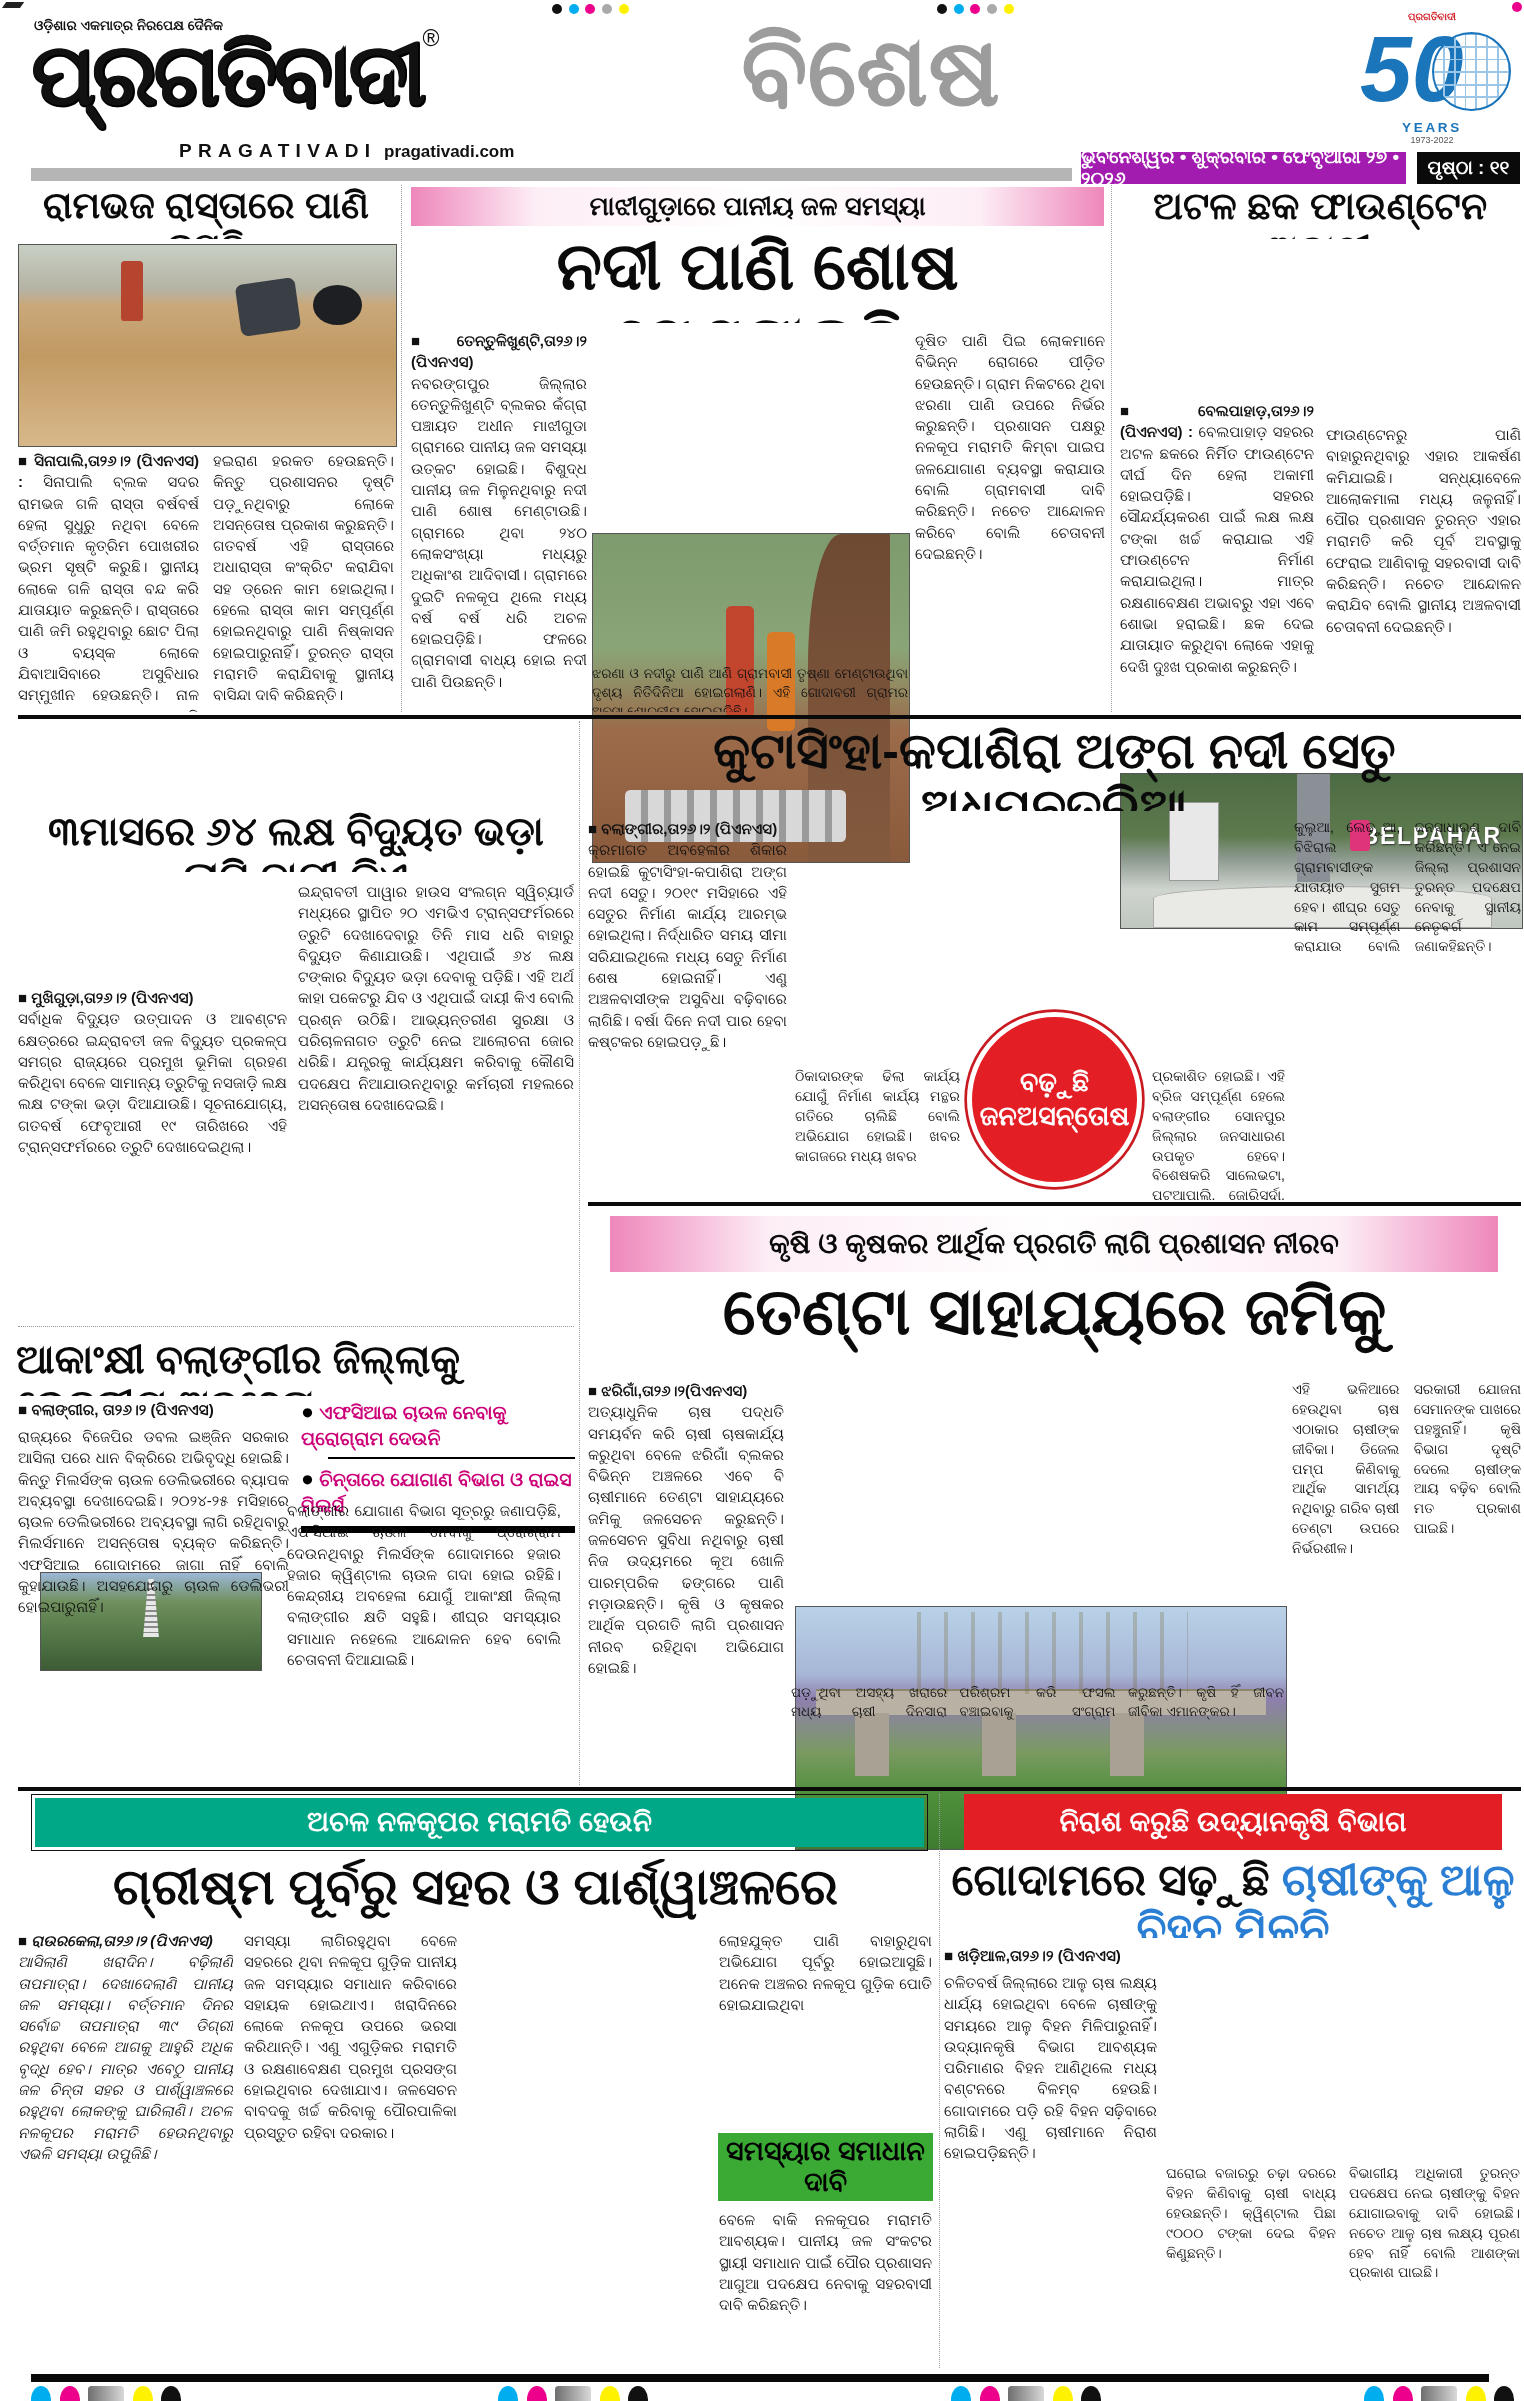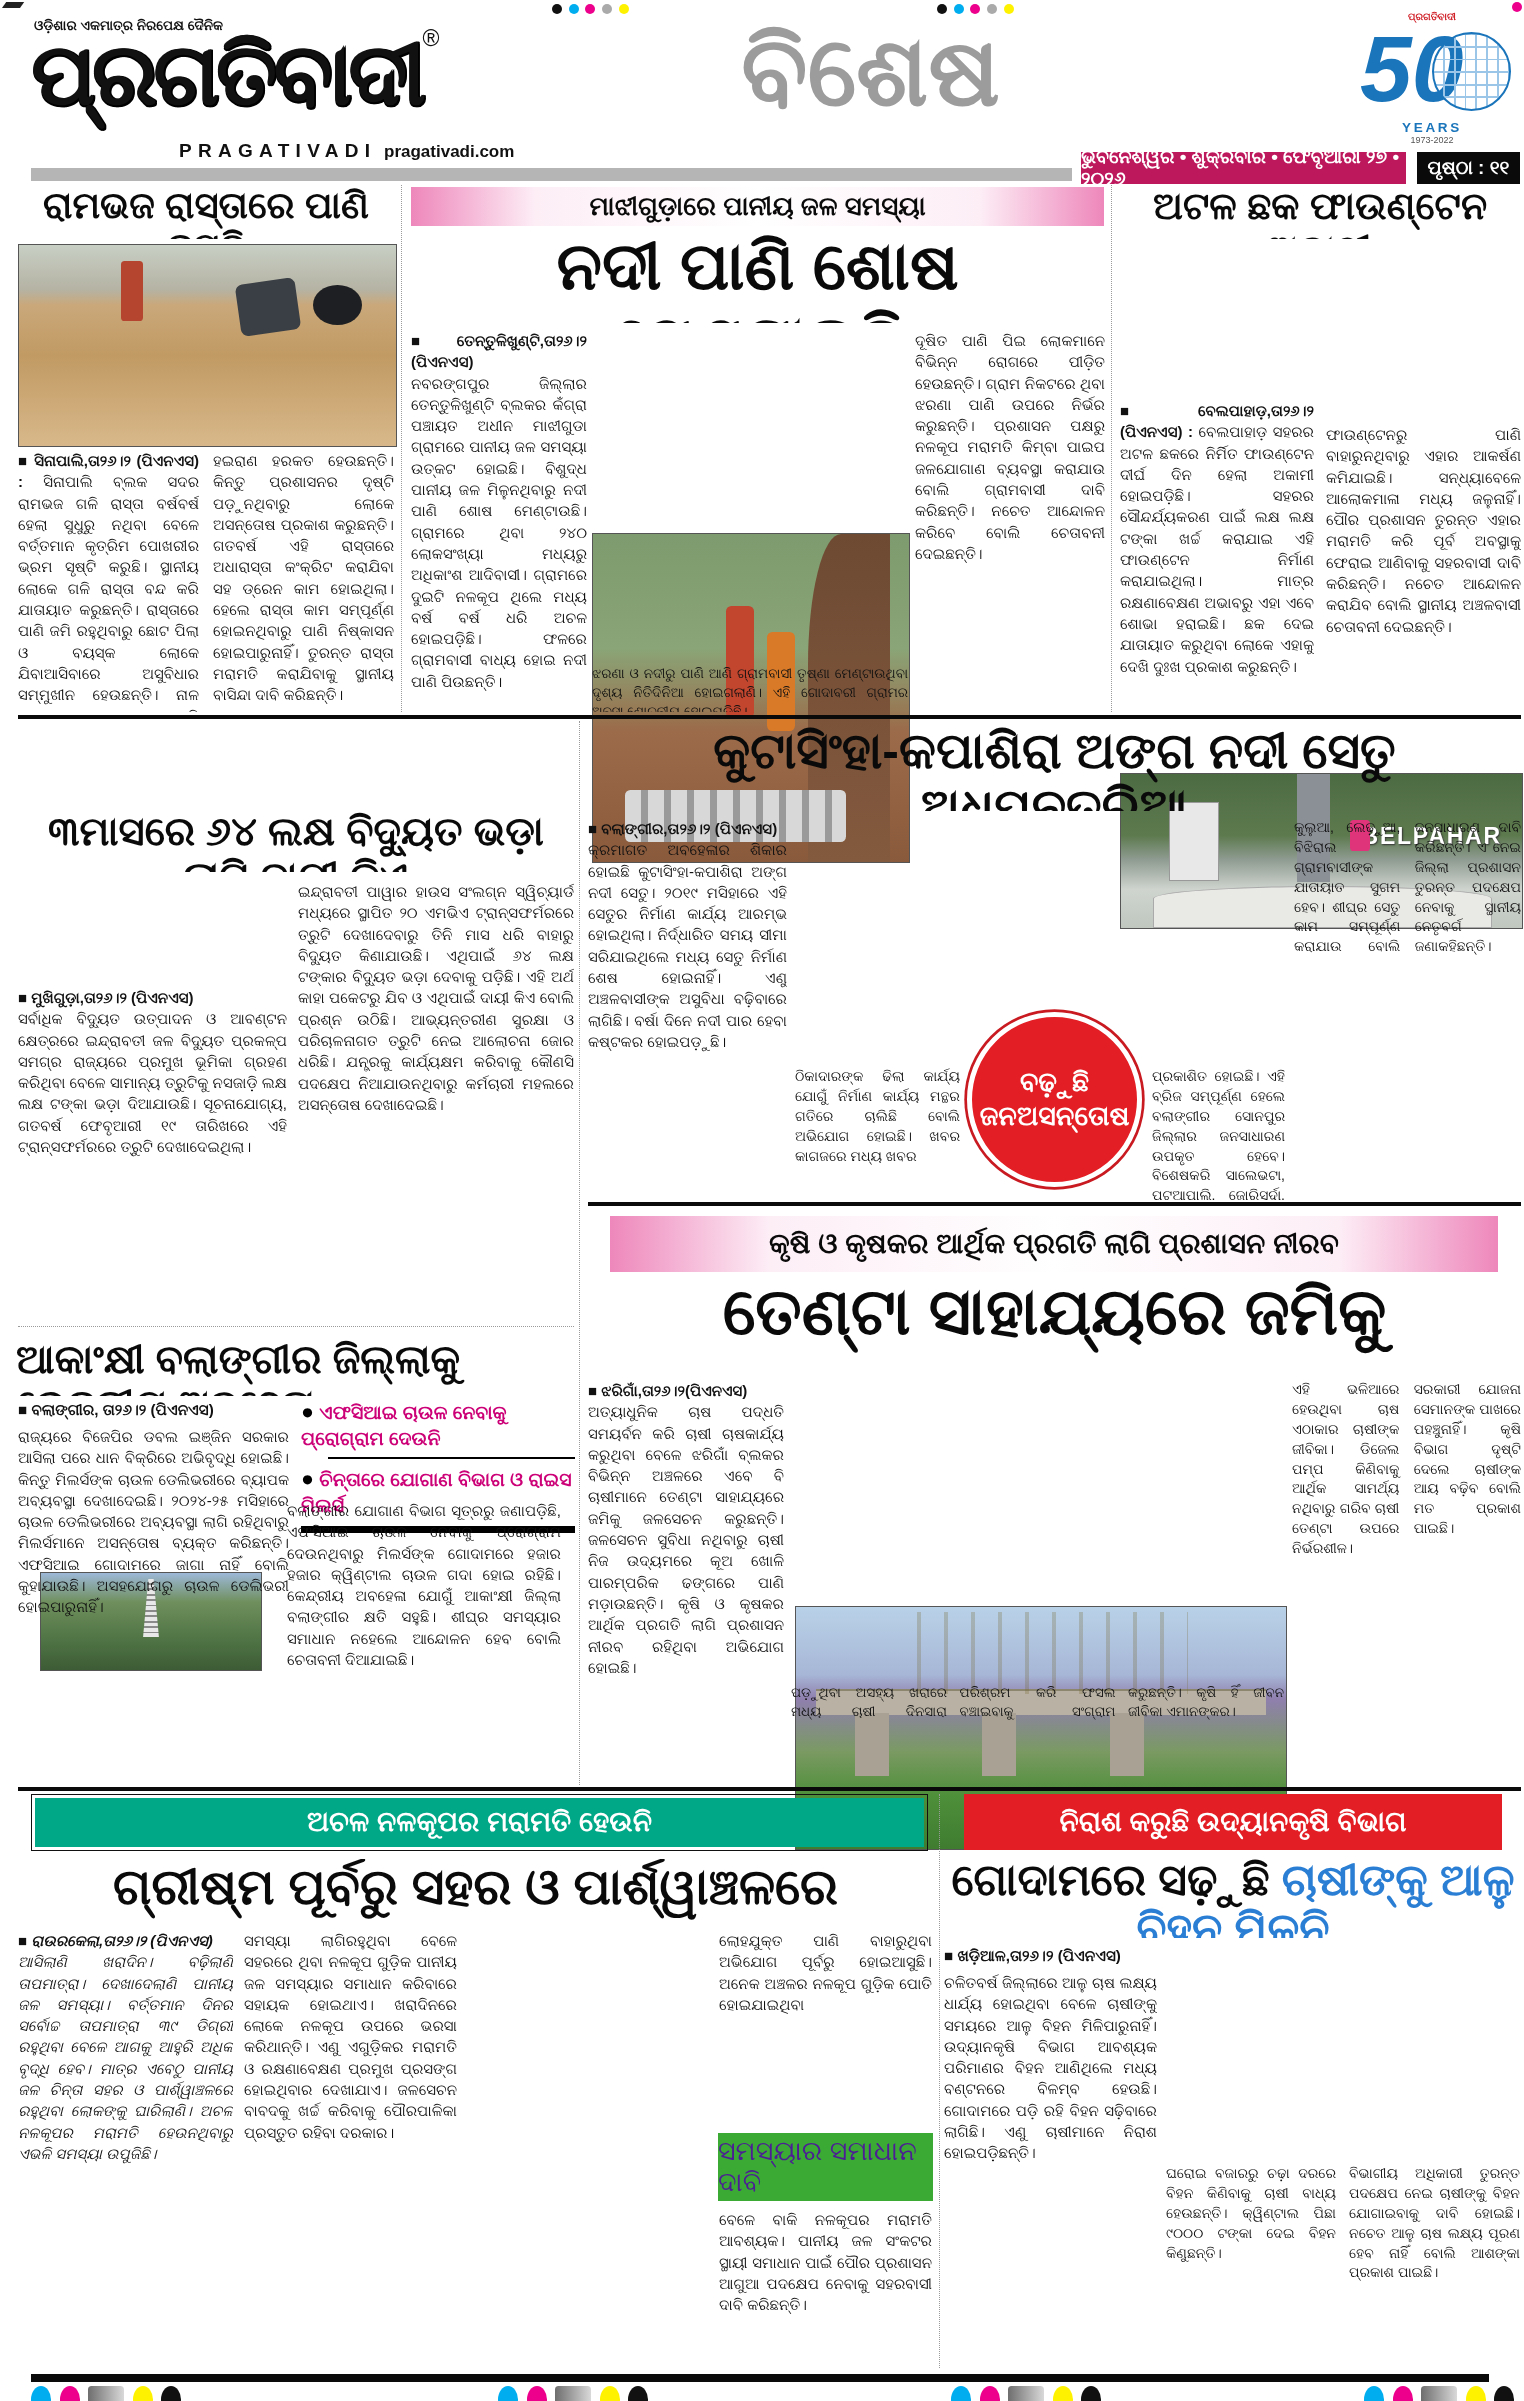--- a/index.html
+++ b/index.html
@@ -15,21 +15,21 @@
   .photo{border:0.9px solid #555;overflow:hidden;position:relative;}
   .vsep{border-left:1.8px dotted #9a9a9a;width:0;}
   .hrule{background:#0a0a0a;}
   .dotline{border-top:1.8px dotted #9a9a9a;height:0;}
   .regdot{width:20px;height:27px;border-radius:50%;display:inline-block;margin-right:4.5px;vertical-align:middle;}
   .reggroup{white-space:nowrap;}
   .tinydot{width:10px;height:10px;border-radius:50%;display:inline-block;margin-right:2.7px;}
   .badge{border-radius:50%;background:#e31e24;border:5.4px solid #fff;box-shadow:0 0 0 2.7px #c81a20;
          display:flex;flex-direction:column;align-items:center;justify-content:center;
          color:#fff;font-weight:bold;text-align:center;line-height:1.25;}
-  .greenbox{background:#3aaa35;color:#4c1d95;font-weight:normal;display:flex;align-items:center;justify-content:center;}
+  .greenbox{background:#3aaa35;color:#000000;font-weight:bold;display:flex;align-items:center;justify-content:center;text-align:center;}
   .bullet-line{color:#cc0077;font-weight:bold;font-size:19px;line-height:1.3;}
   .bullet-line .dot{color:#000;font-size:21.5px;}
   .pinkbar{background:linear-gradient(90deg,#ee87bb 0%,#fdeef6 18%,#ffffff 50%,#fdeef6 82%,#ee87bb 100%);}
 </style>
 </head>
 <body>
 
 <div id="page">
 
   <div class="abs" style="left:3.6px;top:1.8px;width:18px;height:6.3px;background:#222;transform:skewX(-35deg);"></div>
@@ -64,21 +64,21 @@
       <span style="position:absolute;left:16px;top:-7.2px;font-size:93px;font-weight:900;font-style:italic;color:#1b75bb;">50</span>
       <span style="position:absolute;right:9px;top:9px;width:75px;height:75px;border:2.7px solid #1b75bb;border-radius:50%;background:
         repeating-linear-gradient(90deg,transparent 0 9px,#9cc6e8 9px 10.8px),
         repeating-linear-gradient(0deg,transparent 0 10.8px,#9cc6e8 10.8px 12.6px);"></span>
     </div>
     <div style="font-size:13.5px;font-weight:bold;color:#1b75bb;letter-spacing:2.7px;">YEARS</div>
     <div style="font-size:9px;color:#555;">1973-2022</div>
   </div>
 
   <div class="abs" style="left:31px;top:168px;width:1041px;height:12.6px;background:#b5b5b5;"></div>
-  <div class="abs kicker" style="left:1081px;top:152px;width:325px;height:32px;background:#be185d;color:#fff;font-size:19px;">ଭୁବନେଶ୍ୱର • ଶୁକ୍ରବାର • ଫେବୃଆରୀ ୨୭ • ୨୦୨୬</div>
+  <div class="abs kicker" style="left:1081px;top:152px;width:325px;height:32px;background:#a21caf;color:#fff;font-size:19px;">ଭୁବନେଶ୍ୱର • ଶୁକ୍ରବାର • ଫେବୃଆରୀ ୨୭ • ୨୦୨୬</div>
   <div class="abs kicker" style="left:1417px;top:152px;width:103px;height:32px;background:#0a0a0a;color:#fff;font-size:19px;">ପୃଷ୍ଠା : ୧୧</div>
 
   <div class="abs vsep" style="left:401px;top:185px;height:527px;"></div>
   <div class="abs vsep" style="left:1111px;top:185px;height:527px;"></div>
 
   <div class="abs hl" style="left:16px;top:185px;width:380px;height:54px;font-size:37px;">ରାମଭଜ ରାସ୍ତାରେ ପାଣି ଜମୁଛି</div>
   <div class="abs photo" style="left:18px;top:244px;width:377px;height:201px;background:linear-gradient(180deg,#c8cfc4 0%,#b5b3a4 22%,#caa87a 30%,#c19a63 55%,#d8b88a 100%);">
     <div style="position:absolute;left:58%;top:18%;width:16%;height:26%;background:#3a3f45;border-radius:7.2px;transform:rotate(-8deg);"></div>
     <div style="position:absolute;left:78%;top:20%;width:13%;height:20%;background:#1d1f22;border-radius:50%;"></div>
     <div style="position:absolute;left:27%;top:8%;width:6%;height:30%;background:#b5452f;border-radius:3.6px;"></div>

